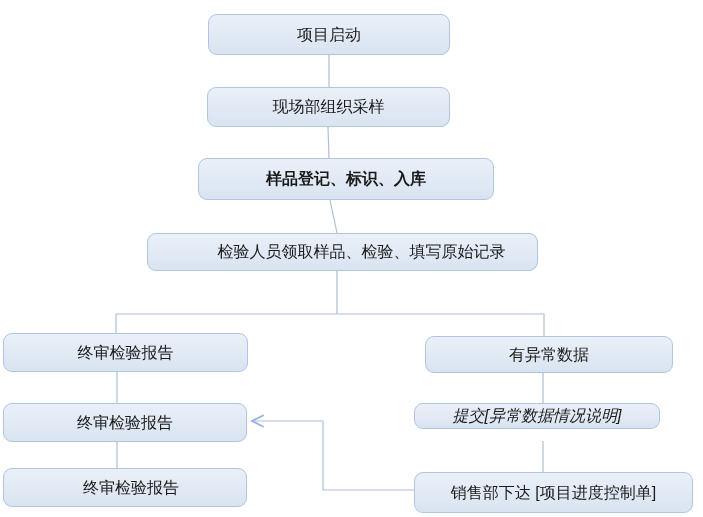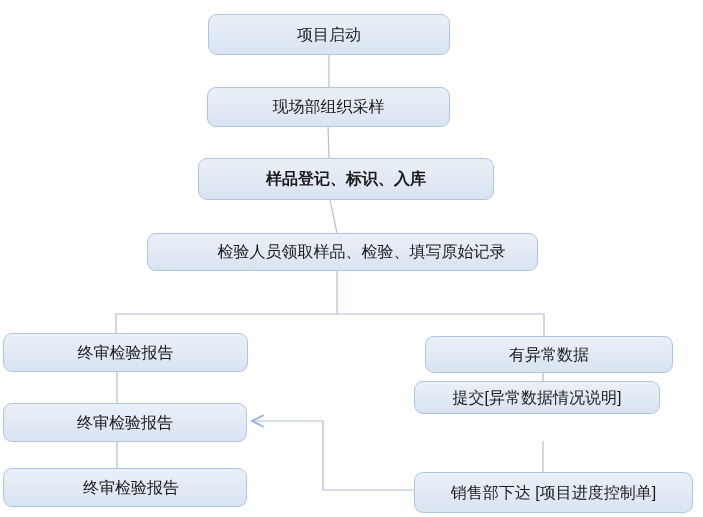--- a/index.html
+++ b/index.html
@@ -96,21 +96,21 @@
   </div>
 
   <div class="node" style="left:425px; top:336px; width:248px; height:37px;">
     <span>有异常数据</span>
   </div>
 
   <div class="node" style="left:3px;   top:403px; width:244px; height:39px;">
     <span>终审检验报告</span>
   </div>
 
-  <div class="node" style="left:414px; top:381px; width:246px; height:33px;">
+  <div class="node" style="left:414px; top:403px; width:246px; height:26px;font-style:italic;">
     <span>提交[异常数据情况说明]</span>
   </div>
 
   <div class="node" style="left:3px;   top:468px; width:244px; height:39px;padding-left:12px;">
     <span>终审检验报告</span>
   </div>
 
   <div class="node" style="left:414px; top:472px; width:279px; height:41px;">
     <span>销售部下达 [项目进度控制单]</span>
   </div>

